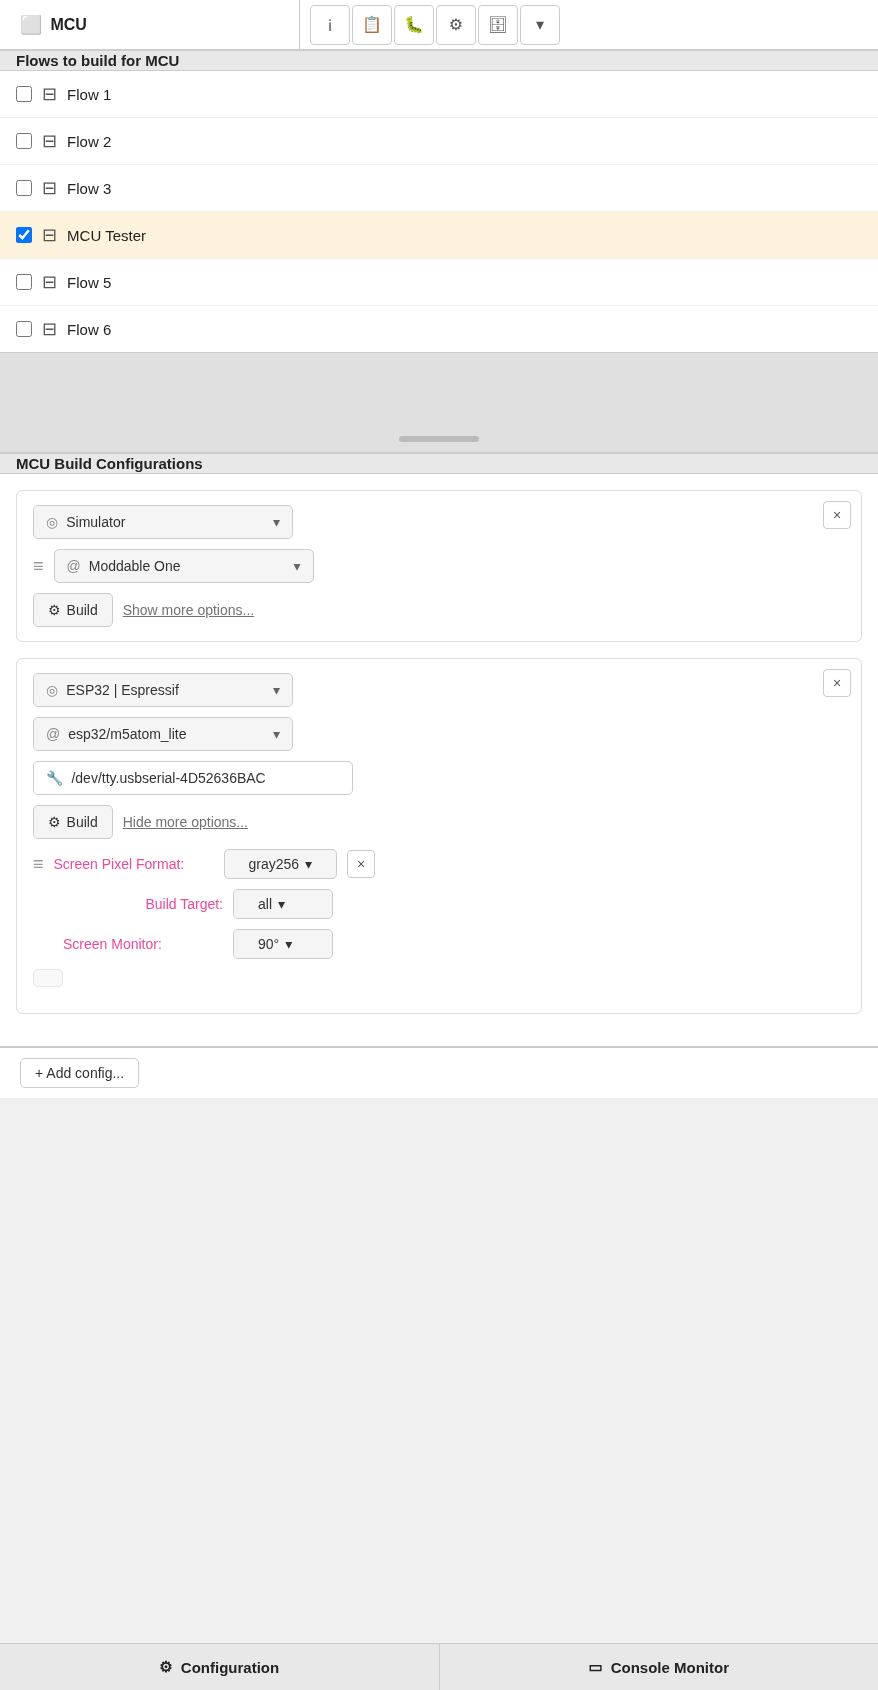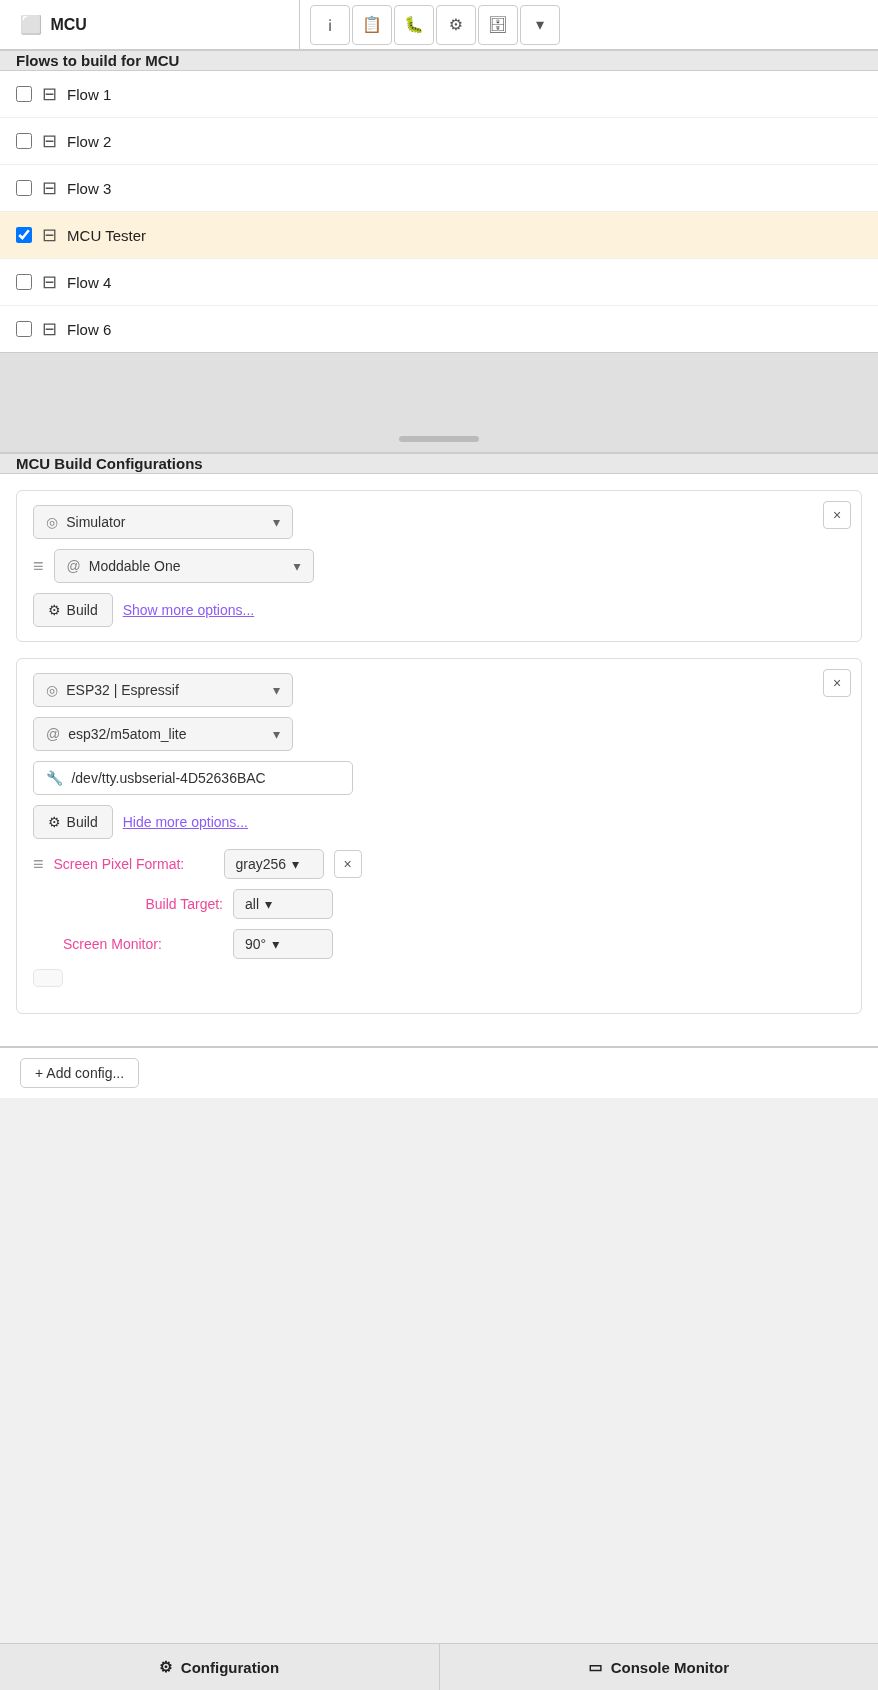--- a/index.html
+++ b/index.html
@@ -188,21 +188,21 @@
       border: 1px solid #ccc;
       border-radius: 5px;
       padding: 8px 14px;
       background: #f5f5f5;
       cursor: pointer;
       font-size: 14px;
       color: #333;
     }
 
     .show-more-link {
-      color: #8b5cf6;
+      color: #737373;
       text-decoration: underline;
       cursor: pointer;
       font-size: 14px;
       text-align: center;
     }
 
     .port-input {
       display: flex;
       align-items: center;
       gap: 8px;
@@ -228,21 +228,21 @@
       font-size: 14px;
       color: #ec4899;
       min-width: 160px;
     }
     .small-select {
       display: flex;
       align-items: center;
       gap: 6px;
       border: 1px solid #ccc;
       border-radius: 5px;
-      padding: 6px 11px;
+      padding: 6px 24px;
       background: #f5f5f5;
       cursor: pointer;
       font-size: 14px;
       color: #333;
       min-width: 100px;
     }
 
     
     .add-config-row {
       padding: 10px 20px;
@@ -327,21 +327,21 @@
 
   <div class="flow-item selected">
     <input type="checkbox" checked="" style="">
     <span class="flow-icon">⊟</span>
     <span class="flow-name">MCU Tester</span>
   </div>
 
   <div class="flow-item">
     <input type="checkbox" style="">
     <span class="flow-icon">⊟</span>
-    <span class="flow-name">Flow 4</span>
+    <span class="flow-name">Flow 5</span>
   </div>
 
   <div class="flow-item">
     <input type="checkbox" style="">
     <span class="flow-icon">⊟</span>
     <span class="flow-name">Flow 6</span>
   </div>
 </div>
 
 <div class="flows-spacer">

